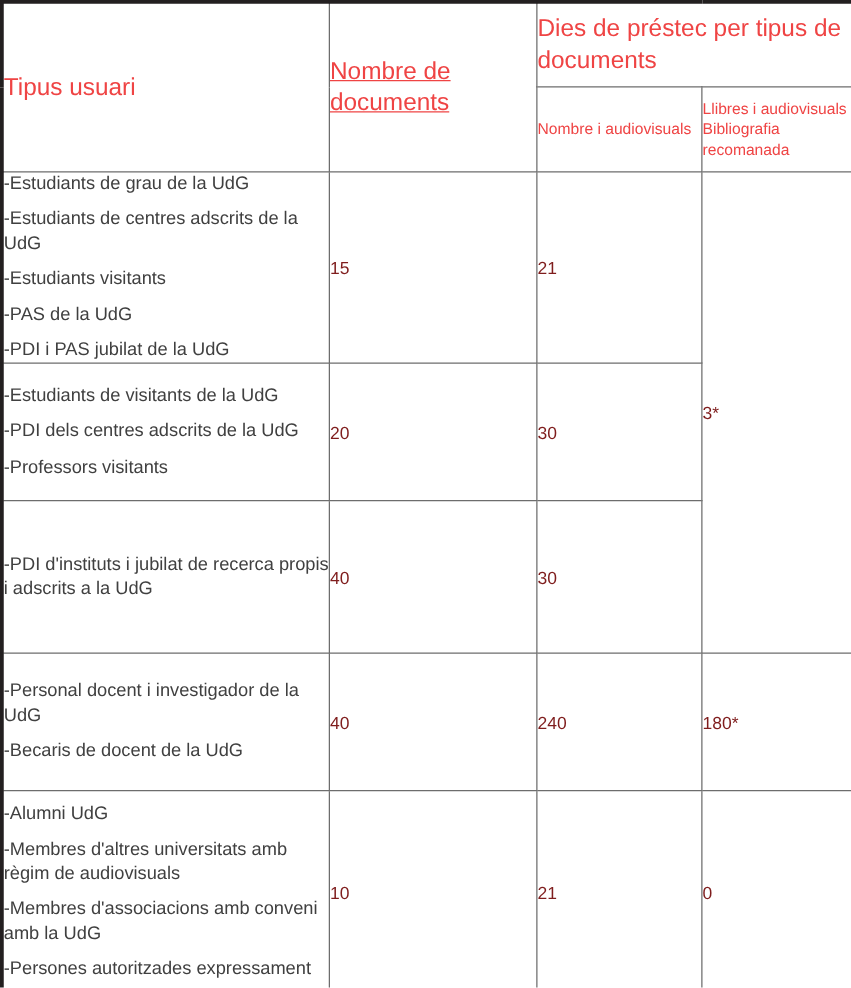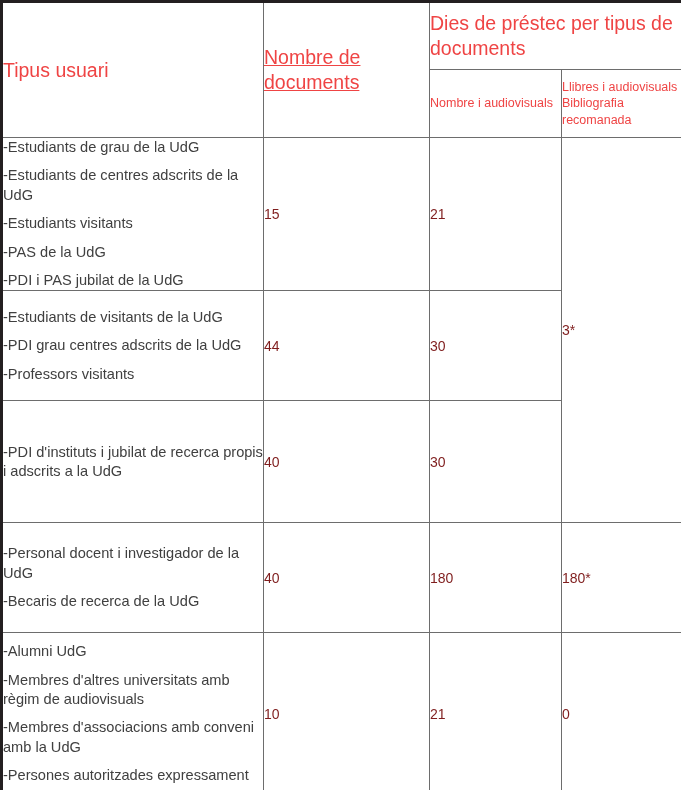--- a/index.html
+++ b/index.html
@@ -114,42 +114,42 @@
         <div class="ln">-PDI i PAS jubilat de la UdG</div>
       </td>
       <td class="val-cell">15</td>
       <td class="val-cell">21</td>
       <td class="val-cell" rowspan="3">3*</td>
     </tr>
 
     <tr class="r2">
       <td class="user-cell">
         <div class="ln">-Estudiants de visitants de la UdG</div>
-        <div class="ln">-PDI grau centres adscrits de la UdG</div>
+        <div class="ln">-PDI dels centres adscrits de la UdG</div>
         <div class="ln">-Professors visitants</div>
       </td>
-      <td class="val-cell">44</td>
+      <td class="val-cell">20</td>
       <td class="val-cell">30</td>
     </tr>
 
     <tr class="r3">
       <td class="user-cell">
         <div class="ln">-PDI d'instituts i jubilat de recerca propis i adscrits a la UdG</div>
       </td>
       <td class="val-cell">40</td>
       <td class="val-cell">30</td>
     </tr>
 
     <tr class="r4">
       <td class="user-cell">
         <div class="ln">-Personal docent i investigador de la UdG</div>
-        <div class="ln">-Becaris de recerca de la UdG</div>
+        <div class="ln">-Becaris de docent de la UdG</div>
       </td>
       <td class="val-cell">40</td>
-      <td class="val-cell">180</td>
+      <td class="val-cell">240</td>
       <td class="val-cell">180*</td>
     </tr>
 
     <tr class="r5">
       <td class="user-cell">
         <div class="ln">-Alumni UdG</div>
         <div class="ln">-Membres d'altres universitats amb règim de audiovisuals</div>
         <div class="ln">-Membres d'associacions amb conveni amb la UdG</div>
         <div class="ln">-Persones autoritzades expressament</div>
       </td>

